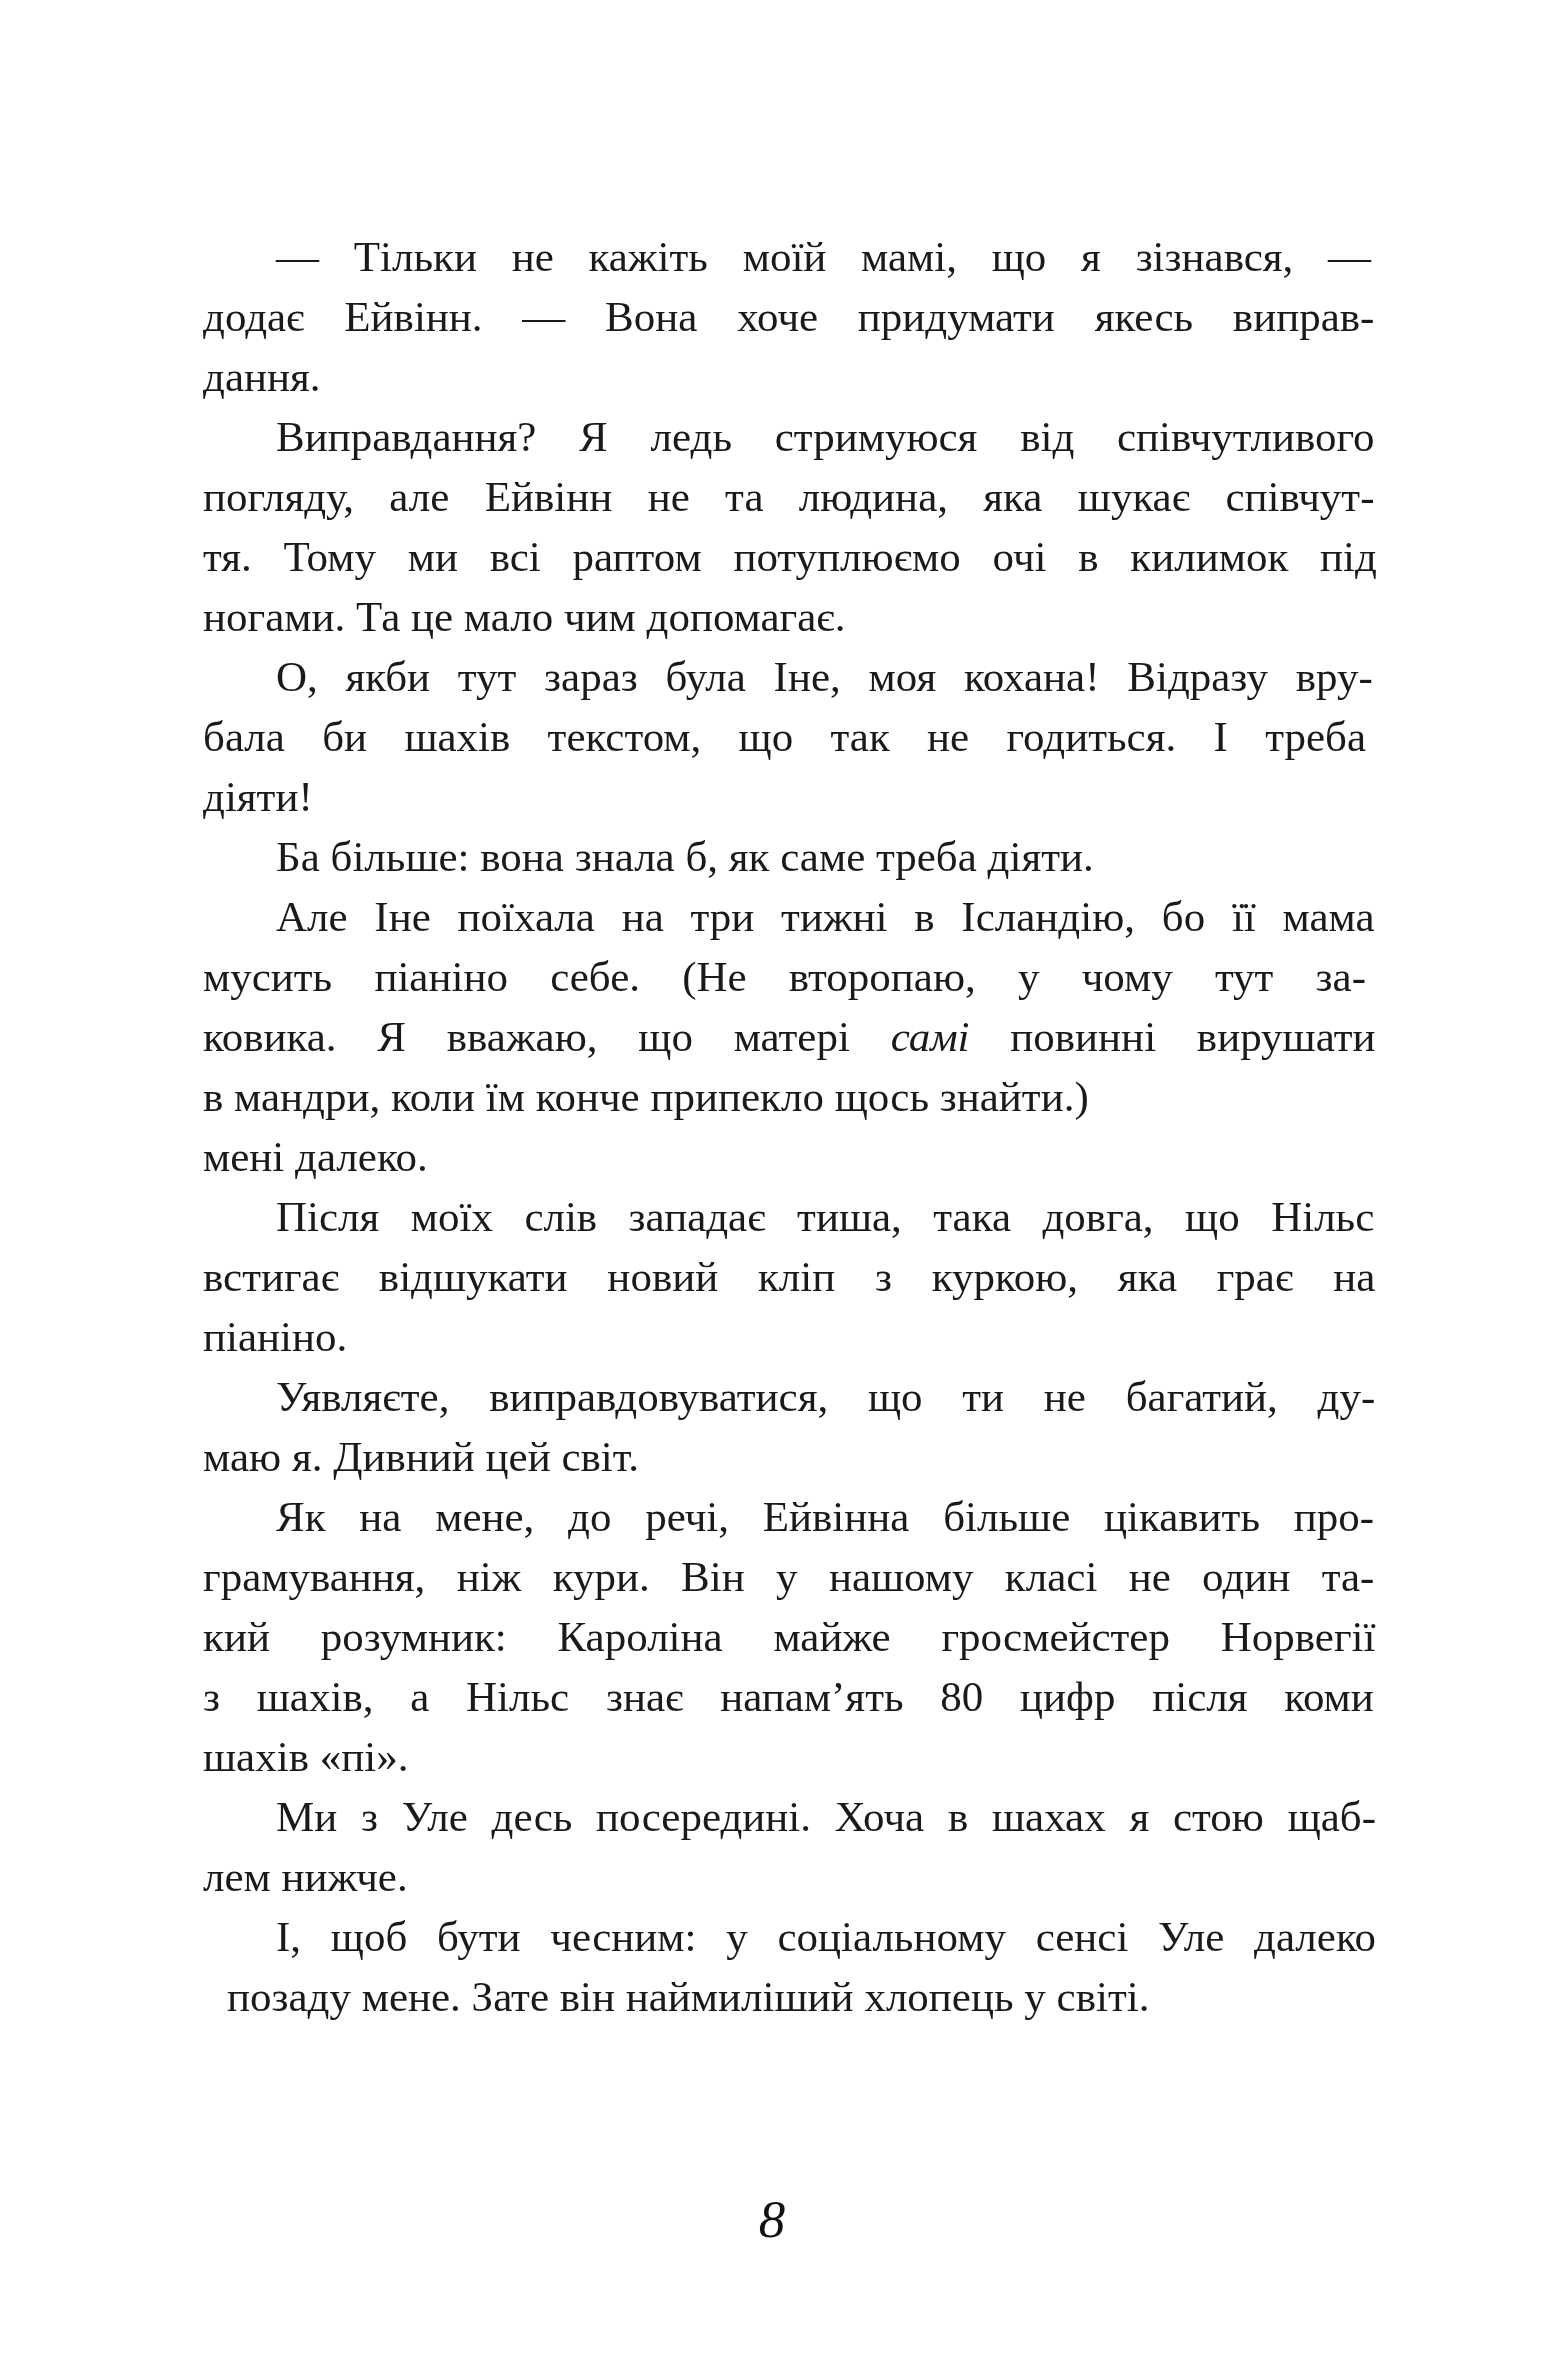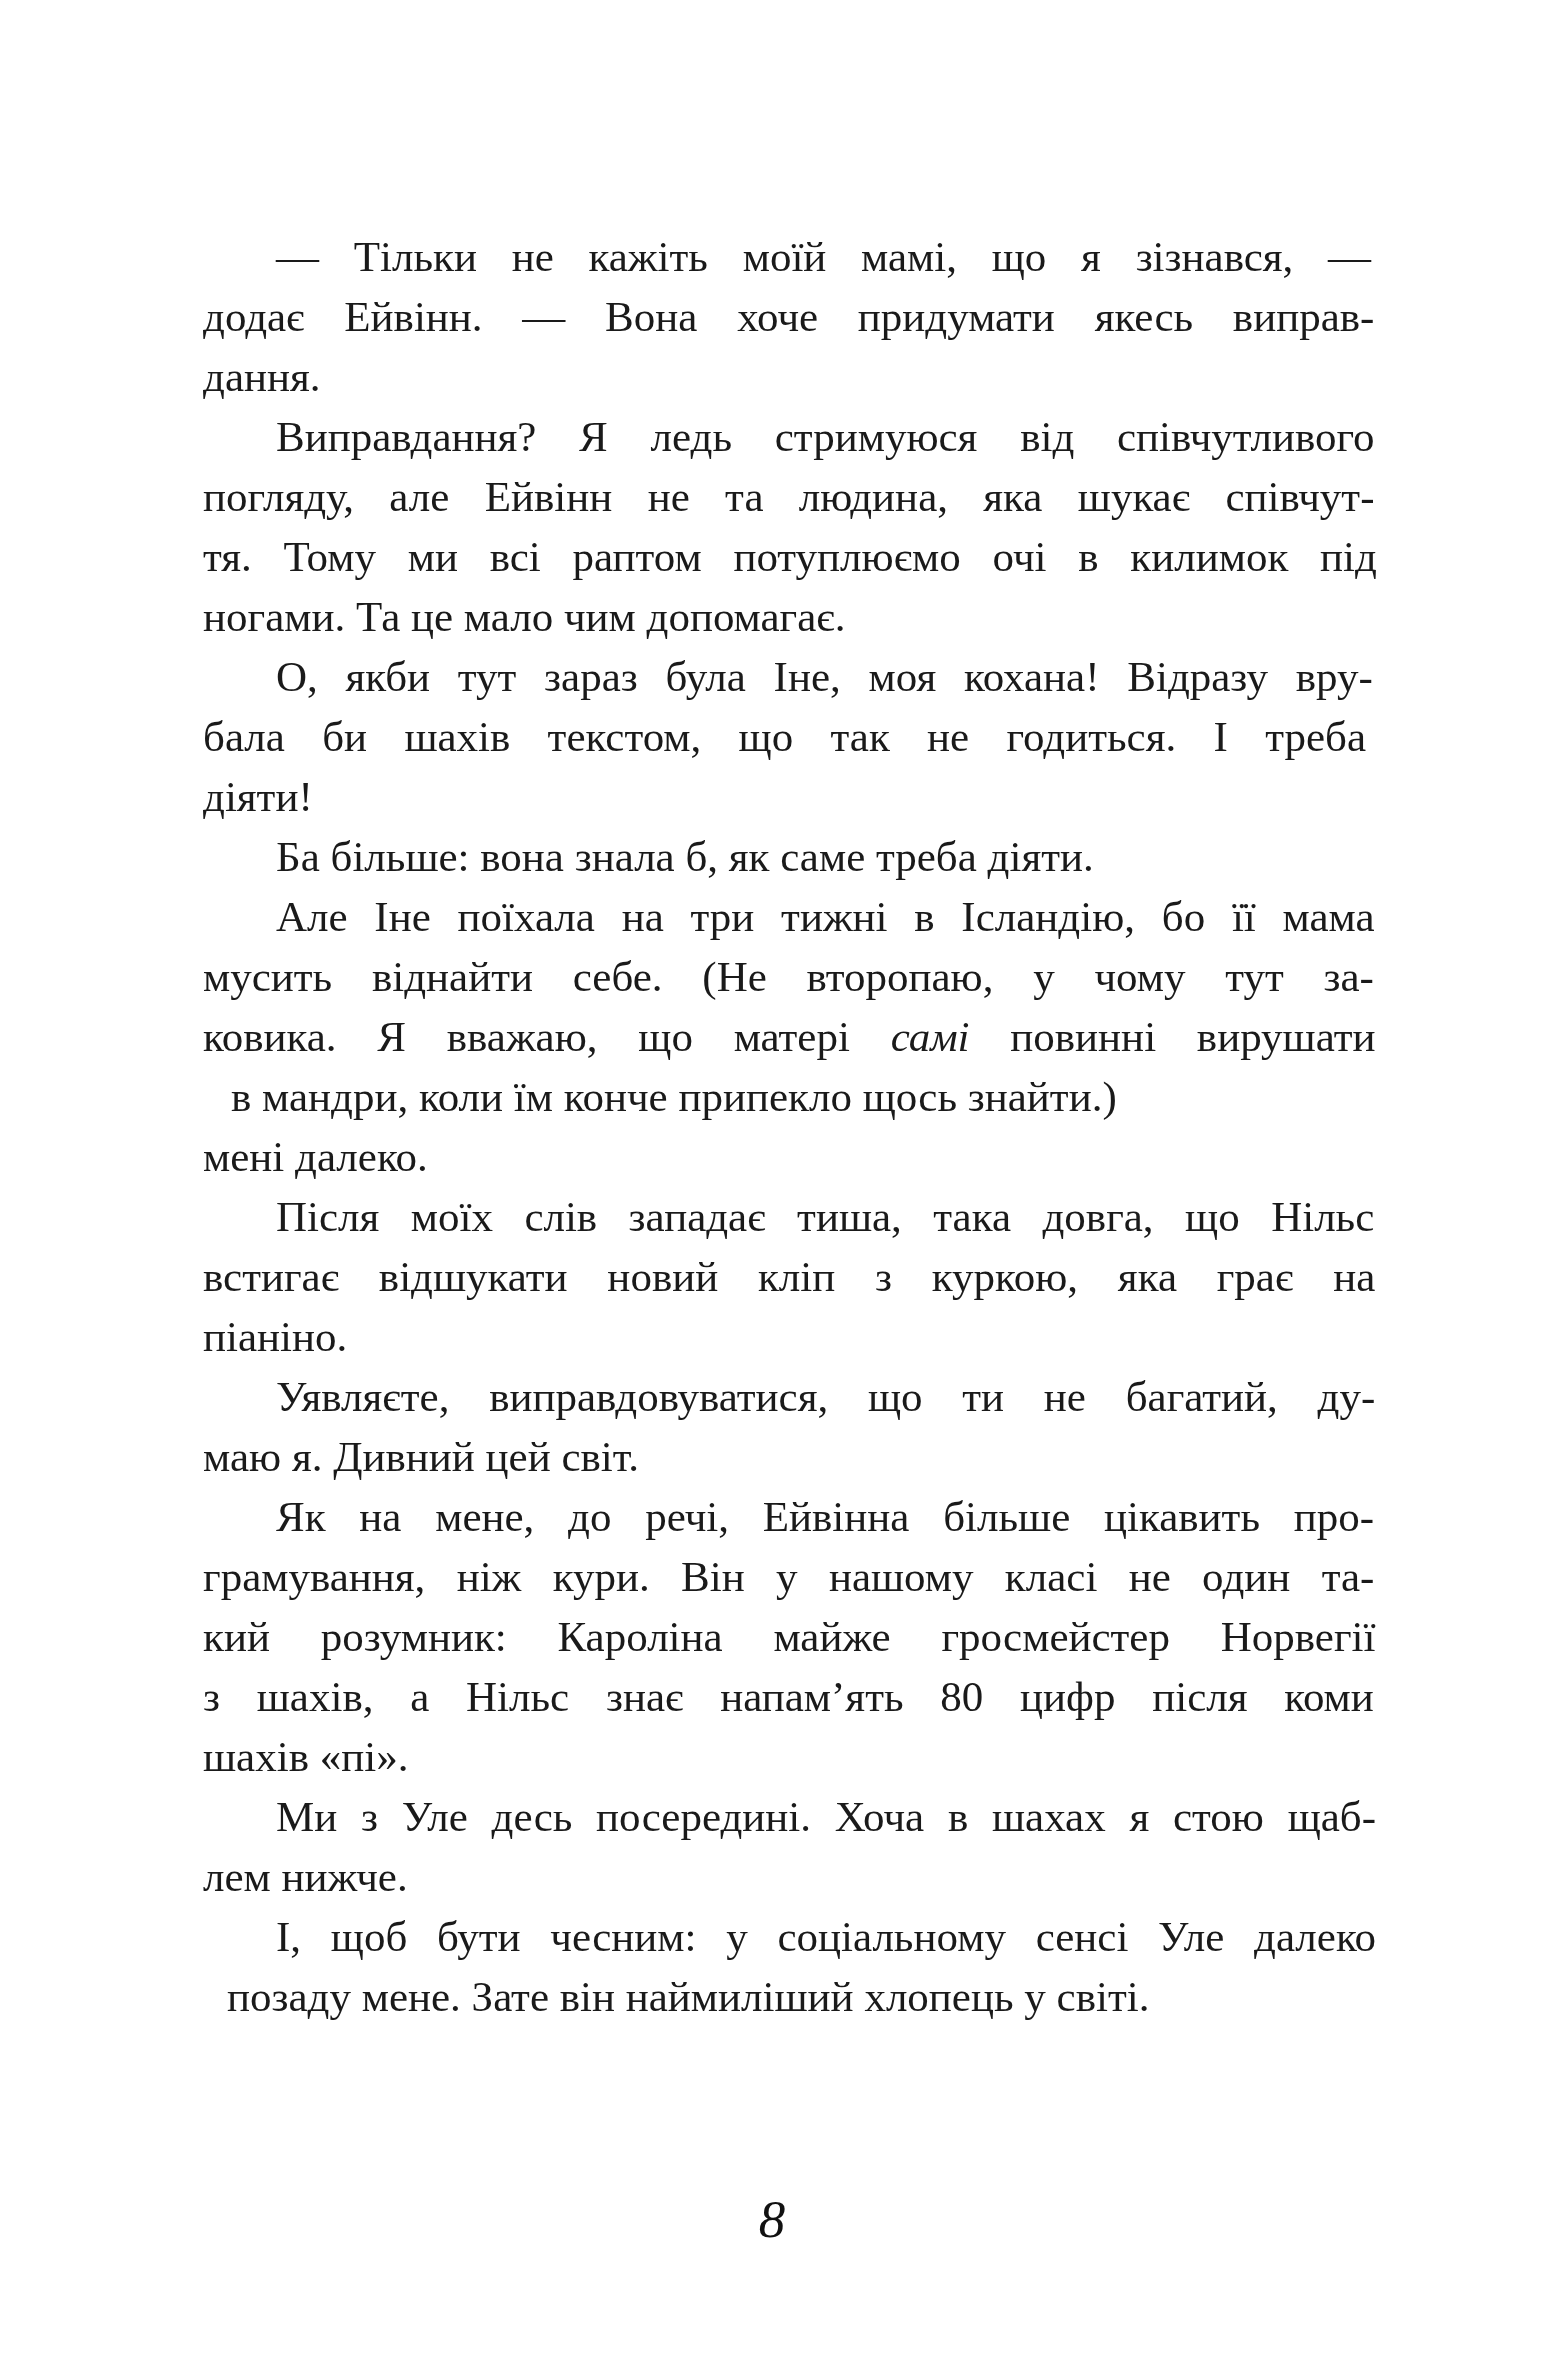--- a/index.html
+++ b/index.html
@@ -42,23 +42,23 @@
     <span class="line last" style="white-space: nowrap;"><span>дання.</span></span>
     <span class="line indent" style="white-space: nowrap; word-spacing: 32px;"><span>Виправдання? Я ледь стримуюся від співчутливого</span></span>
     <span class="line" style="white-space: nowrap; word-spacing: 24.6px;"><span>погляду, але Ейвінн не та людина, яка шукає співчут-</span></span>
     <span class="line" style="white-space: nowrap; word-spacing: 21px;"><span>тя. Тому ми всі раптом потуплюємо очі в килимок під</span></span>
     <span class="line last" style="white-space: nowrap;"><span>ногами. Та це мало чим допомагає.</span></span>
     <span class="line indent" style="white-space: nowrap; word-spacing: 17px;"><span>О, якби тут зараз була Іне, моя кохана! Відразу вру-</span></span>
     <span class="line" style="white-space: nowrap; word-spacing: 23.5px;"><span>бала би шахів текстом, що так не годиться. І треба</span></span>
     <span class="line last" style="white-space: nowrap;"><span>діяти!</span></span>
     <span class="line indent last" style="white-space: nowrap;"><span>Ба більше: вона знала б, як саме треба діяти.</span></span>
     <span class="line indent" style="white-space: nowrap; word-spacing: 16px;"><span>Але Іне поїхала на три тижні в Ісландію, бо її мама</span></span>
-    <span class="line" style="white-space: nowrap; word-spacing: 29px;"><span>мусить віднайти себе. (Не второпаю, у чому тут за-</span></span>
+    <span class="line" style="white-space: nowrap; word-spacing: 29px;"><span>мусить піаніно себе. (Не второпаю, у чому тут за-</span></span>
     <span class="line" style="white-space: nowrap; word-spacing: 30px;"><span>ковика. Я вважаю, що матері </span><em>самі</em><span> повинні вирушати</span></span>
-    <span class="line last" style="white-space: nowrap; margin-left: 28px;"><span>в мандри, коли їм конче припекло щось знайти.)</span></span>
+    <span class="line last" style="white-space: nowrap;"><span>в мандри, коли їм конче припекло щось знайти.)</span></span>
     <span class="line last" style="white-space: nowrap;"><span>мені далеко.</span></span>
     <span class="line indent" style="white-space: nowrap; word-spacing: 20.7px;"><span>Після моїх слів западає тиша, така довга, що Нільс</span></span>
     <span class="line" style="white-space: nowrap; word-spacing: 29px;"><span>встигає відшукати новий кліп з куркою, яка грає на</span></span>
     <span class="line last" style="white-space: nowrap;"><span>піаніно.</span></span>
     <span class="line indent" style="white-space: nowrap; word-spacing: 29px;"><span>Уявляєте, виправдовуватися, що ти не багатий, ду-</span></span>
     <span class="line last" style="white-space: nowrap;"><span>маю я. Дивний цей світ.</span></span>
     <span class="line indent" style="white-space: nowrap; word-spacing: 23px;"><span>Як на мене, до речі, Ейвінна більше цікавить про-</span></span>
     <span class="line" style="white-space: nowrap; word-spacing: 20.6px;"><span>грамування, ніж кури. Він у нашому класі не один та-</span></span>
     <span class="line" style="white-space: nowrap; word-spacing: 40px;"><span>кий розумник: Кароліна майже гросмейстер Норвегії</span></span>
     <span class="line" style="white-space: nowrap; word-spacing: 26px;"><span>з шахів, а Нільс знає напам’ять 80 цифр після коми</span></span>

